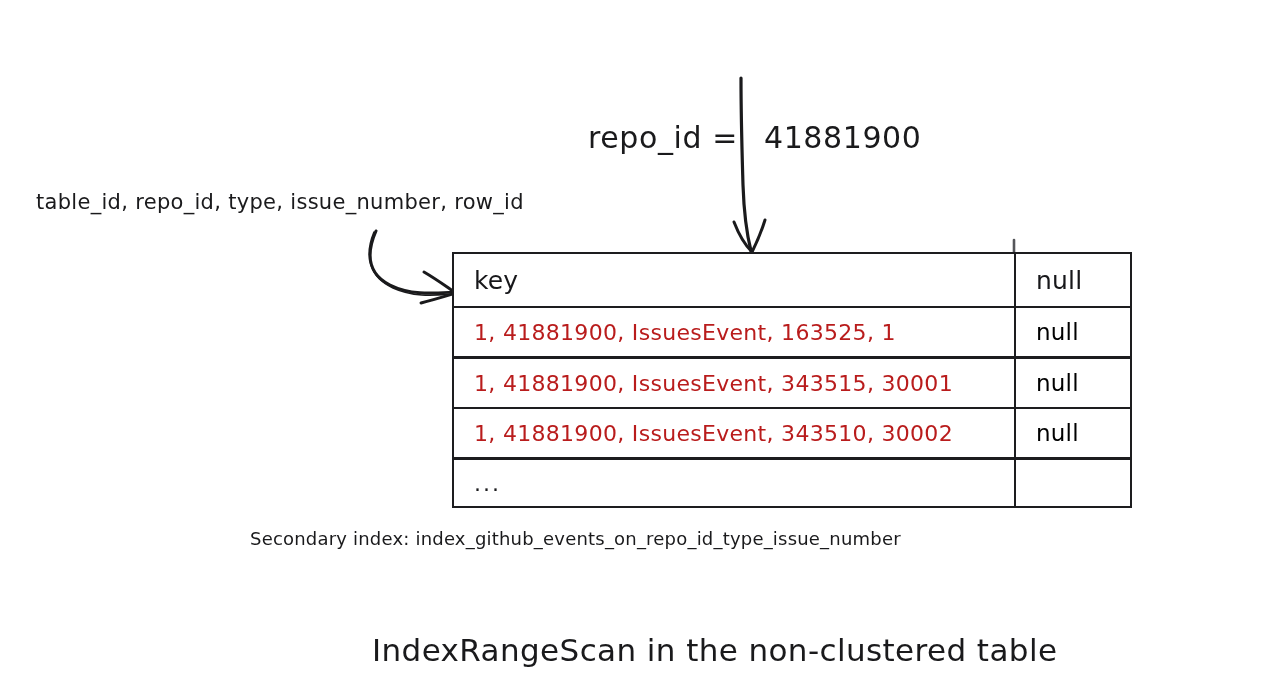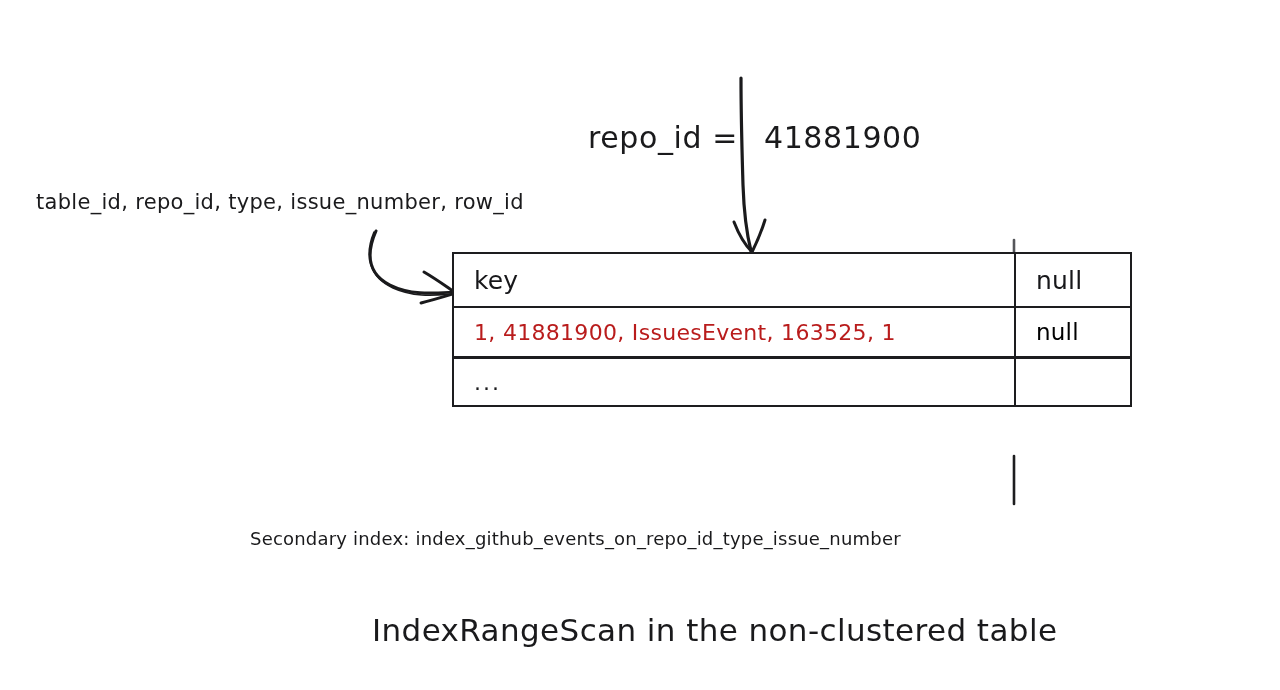--- a/index.html
+++ b/index.html
@@ -107,21 +107,21 @@
   #index-caption {
     left: 250px;
     top: 528px;
     font-size: 18px;
     letter-spacing: 0.2px;
   }
 
   
   #diagram-title {
     left: 372px;
-    top: 612px;
+    top: 632px;
     font-size: 31px;
     letter-spacing: 0.4px;
   }
 </style>
 </head>
 <body>
 
 <div class="hand" id="filter-expression">
   <span class="lhs">repo_id =</span><span class="rhs">41881900</span>
 </div>
@@ -156,20 +156,28 @@
     <tr>
       <th>key</th>
       <th>null</th>
     </tr>
   </thead>
   <tbody>
     <tr>
       <td class="key-cell">1, 41881900, IssuesEvent, 163525, 1</td>
       <td class="value-cell">null</td>
     </tr>
+    <tr>
+      <td class="key-cell">1, 41881900, IssuesEvent, 343515, 30001</td>
+      <td class="value-cell">null</td>
+    </tr>
+    <tr>
+      <td class="key-cell">1, 41881900, IssuesEvent, 343510, 30002</td>
+      <td class="value-cell">null</td>
+    </tr>
     <tr class="last-row">
       <td class="ellipsis-cell">...</td>
       <td class="value-cell"></td>
     </tr>
   </tbody>
 </table>
 
 <div class="hand" id="index-caption">Secondary index: index_github_events_on_repo_id_type_issue_number</div>
 <div class="hand" id="diagram-title">IndexRangeScan in the non-clustered table</div>
 

